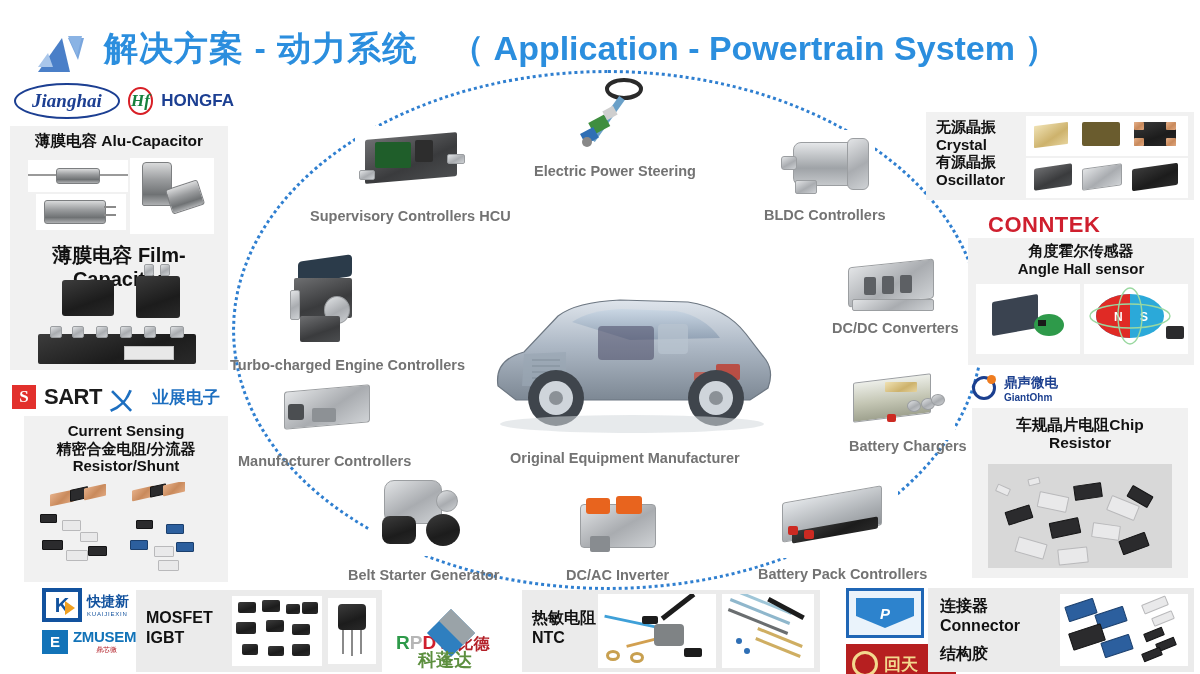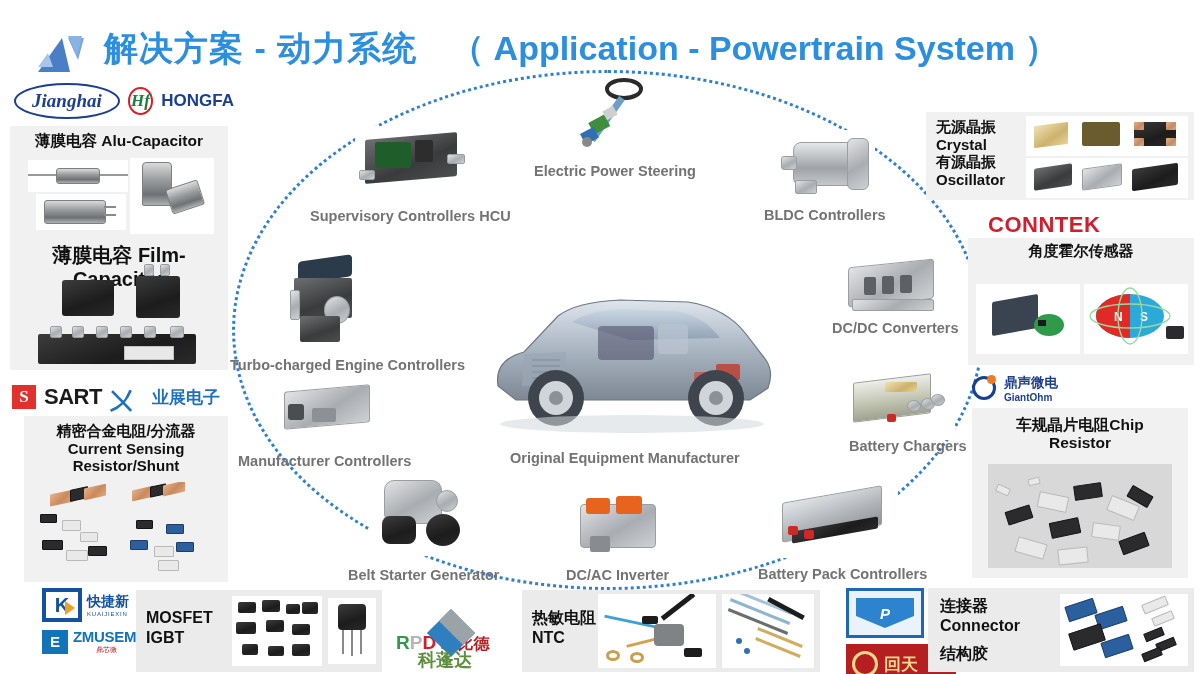--- a/index.html
+++ b/index.html
@@ -407,22 +407,22 @@
 
   <div class="logo-strip" style="left:12px;top:382px;width:222px;height:30px;">
     <div class="sart-sq">S</div>
     <div class="brand-txt" style="color:#1b1b1b;font-size:22px;letter-spacing:-.5px;">SART</div>
     <div class="yezhan-arrow">〤</div>
     <div class="brand-txt" style="color:#1d6fc0;font-size:17px;">业展电子</div>
   </div>
 
   <div class="panel" style="left:24px;top:416px;width:204px;height:166px;">
     <div class="panel-title" style="margin-top:6px;font-size:15px;">
+      <div>Current Sensing</div>
       <div>精密合金电阻/分流器</div>
-      <div>Current Sensing</div>
       <div>Resistor/Shunt</div>
     </div>
     <div class="photo" style="left:26px;top:68px;width:58px;height:26px;background:transparent;">
       <div class="cu" style="left:0;top:8px;width:24px;height:12px;transform:skewY(-12deg);"></div>
       <div class="chip dk" style="left:20px;top:4px;width:18px;height:12px;transform:skewY(-12deg);"></div>
       <div class="cu" style="left:34px;top:2px;width:22px;height:12px;transform:skewY(-12deg);"></div>
     </div>
     <div class="photo" style="left:108px;top:66px;width:56px;height:24px;background:transparent;">
       <div class="cu" style="left:0;top:6px;width:22px;height:11px;transform:skewY(-12deg);"></div>
       <div class="chip dk" style="left:18px;top:3px;width:16px;height:11px;transform:skewY(-12deg);"></div>
@@ -464,20 +464,21 @@
       <div class="blk" style="left:106px;top:8px;width:46px;height:22px;transform:skewY(-8deg);"></div>
     </div>
   </div>
 
   <div class="brand" style="left:988px;top:212px;width:140px;height:26px;">
     <div class="conntek-word">CONNTEK</div>
   </div>
   <div class="panel" style="left:968px;top:238px;width:226px;height:127px;">
     <div class="panel-title" style="margin-top:4px;font-size:15px;">
       <div>角度霍尔传感器</div>
+      <div>Angle Hall sensor</div>
     </div>
     <div class="photo" style="left:8px;top:46px;width:104px;height:70px;">
       <div class="blk" style="left:16px;top:14px;width:46px;height:34px;transform:skewY(-10deg);background:#3a4350;"></div>
       <div style="position:absolute;left:58px;top:30px;width:30px;height:22px;background:#2e9a4a;border-radius:50%;"></div>
       <div style="position:absolute;left:62px;top:36px;width:8px;height:6px;background:#1a1a1a;"></div>
     </div>
     <div class="photo" style="left:116px;top:46px;width:104px;height:70px;">
       <svg width="104" height="70" viewBox="0 0 104 70">
         <ellipse cx="46" cy="32" rx="34" ry="22" fill="#2ba9d9"></ellipse>
         <path d="M46 10 A34 22 0 0 0 46 54 Z" fill="#e02a25"></path>

